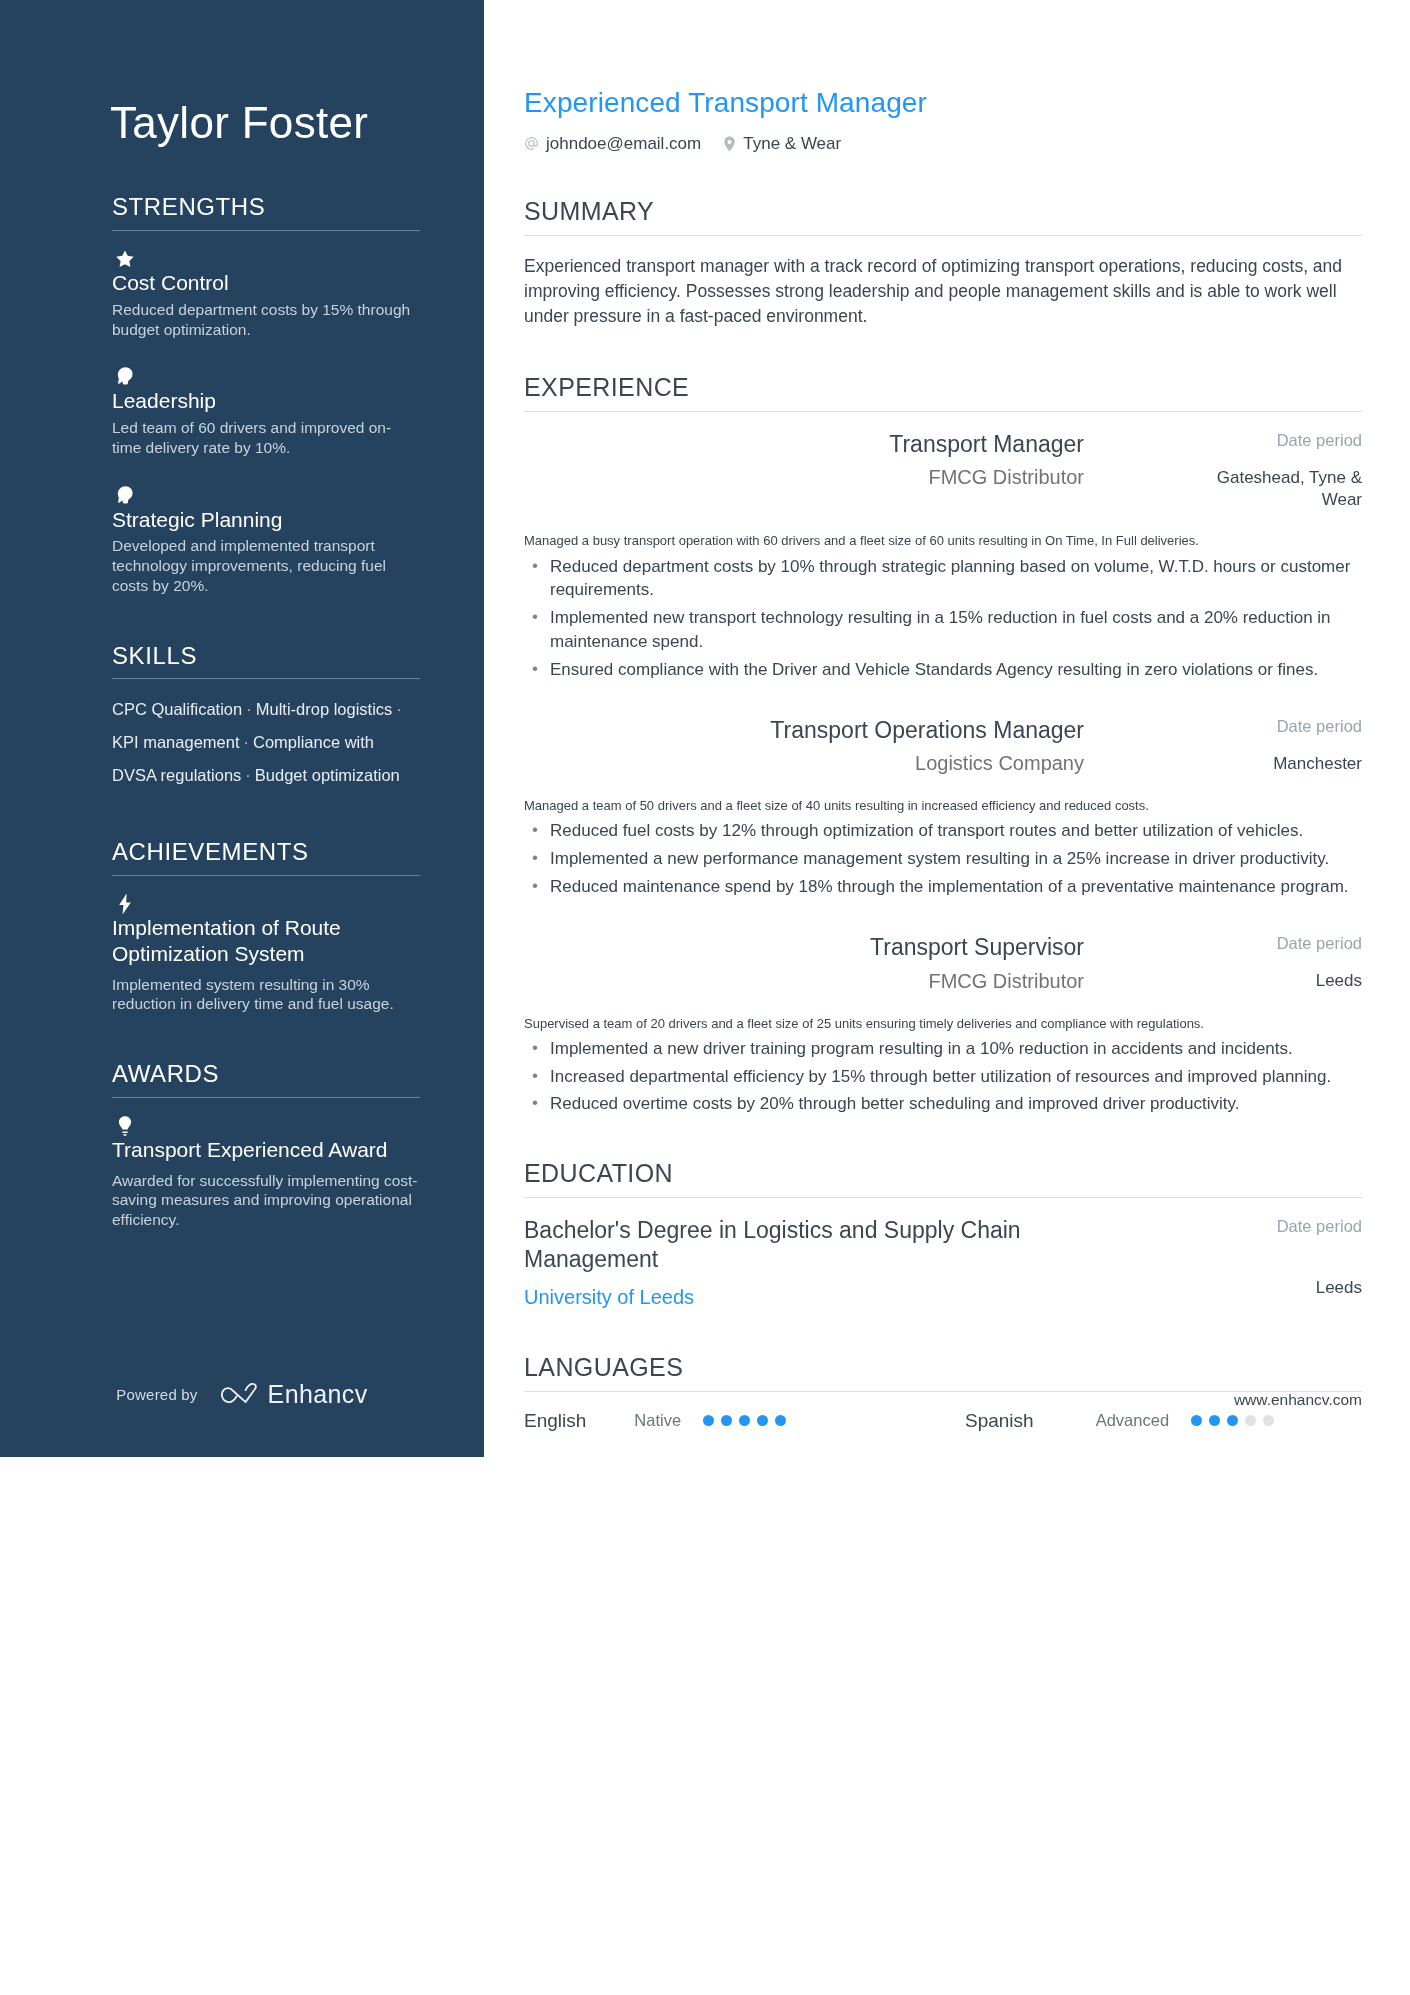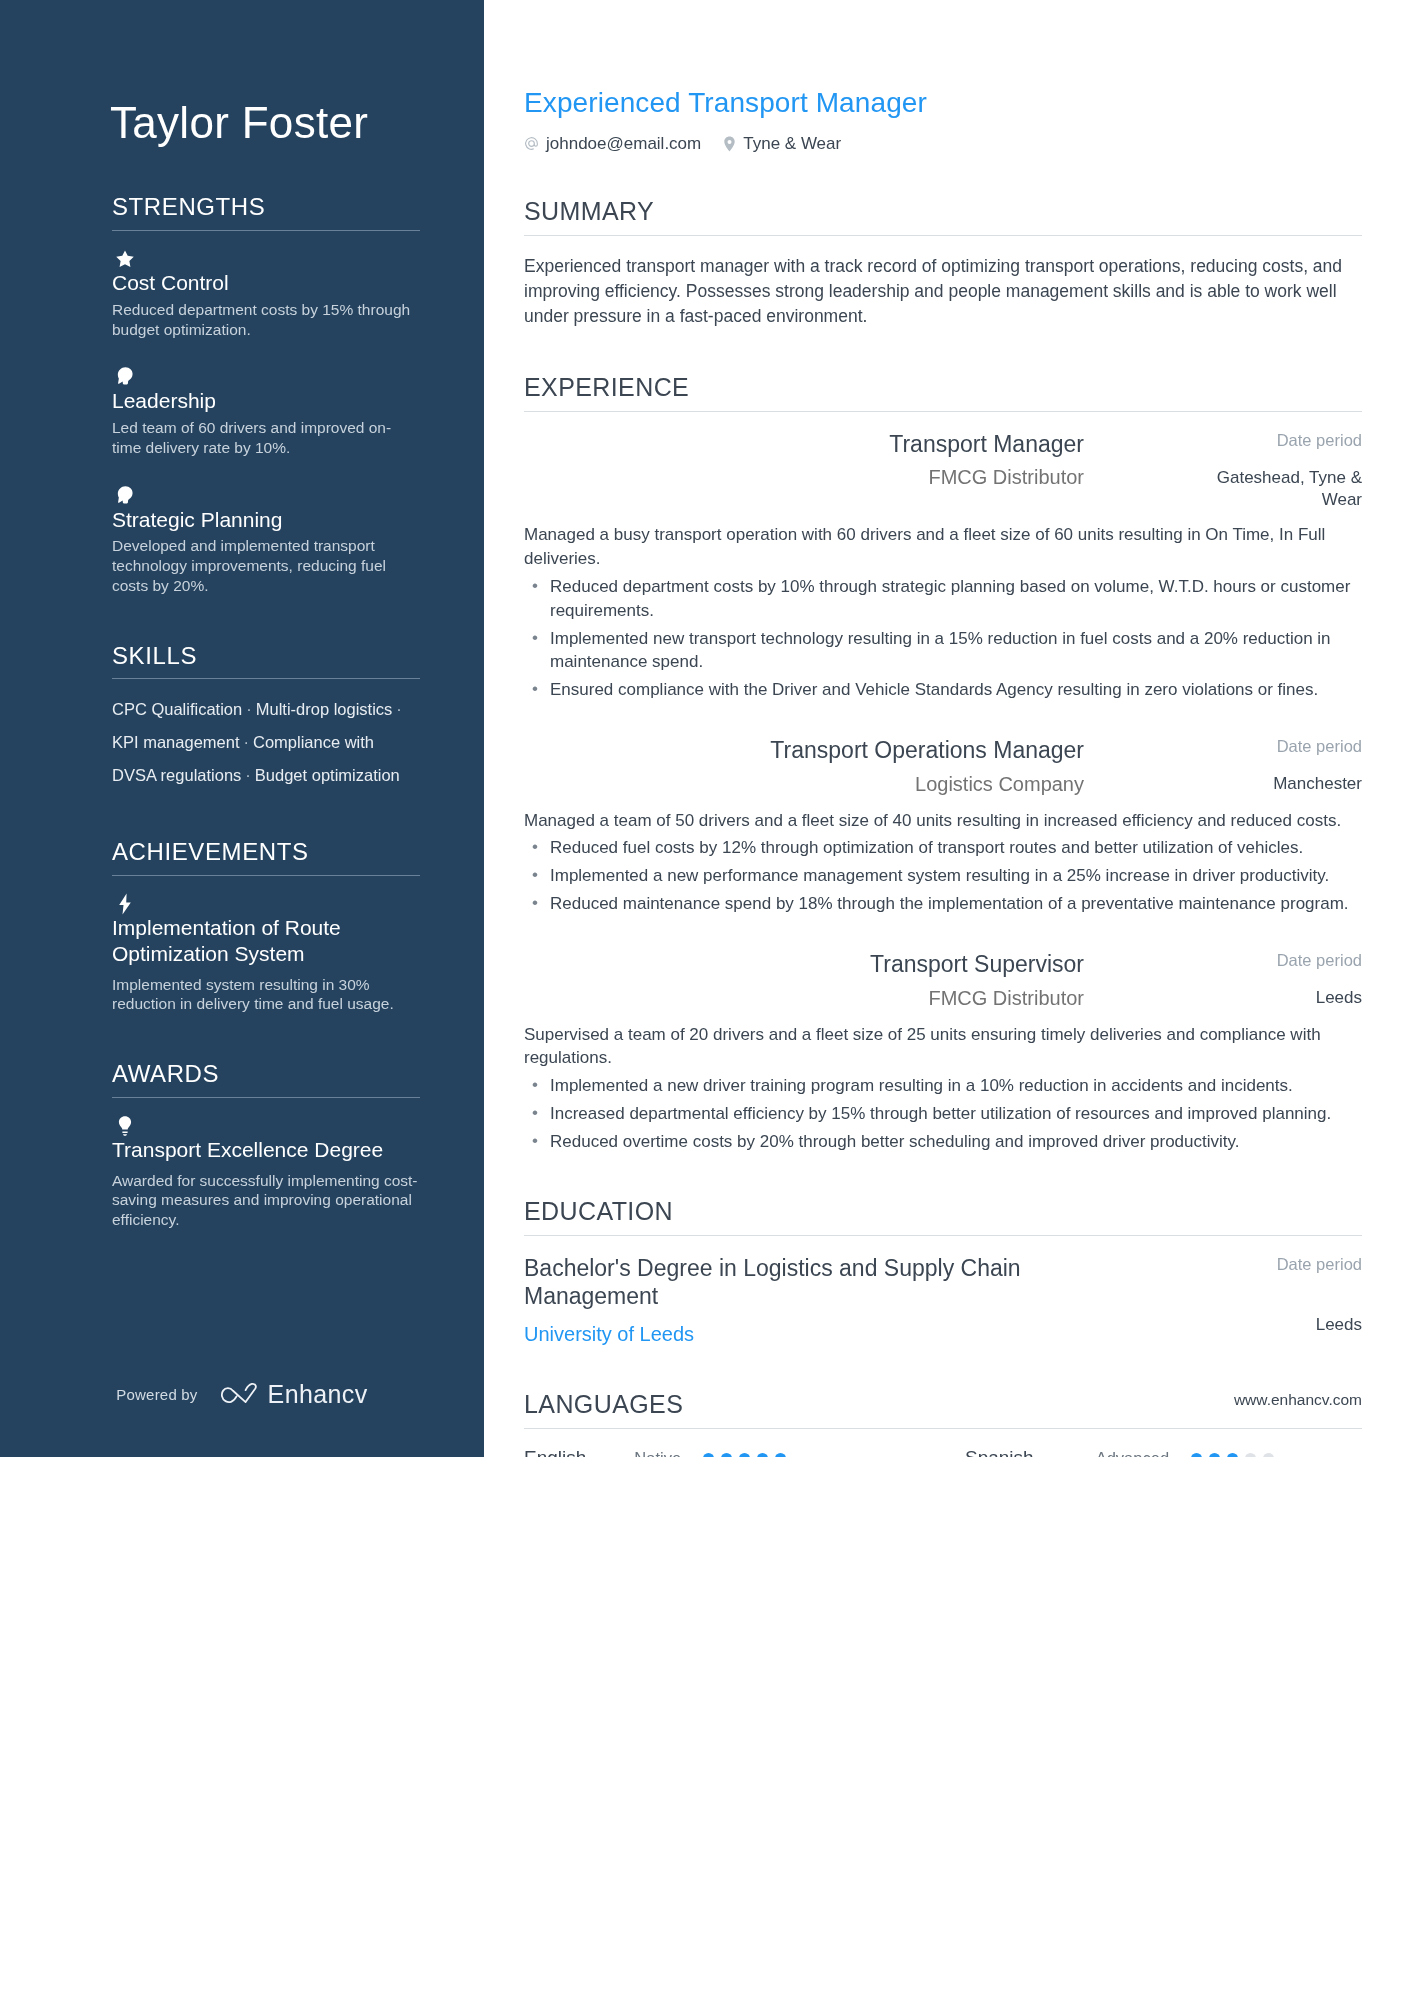--- a/index.html
+++ b/index.html
@@ -190,24 +190,24 @@
     color: #9aa4ae;
     line-height: 1.3;
   }
   .job-loc {
     font-size: 17px;
     color: #3b4652;
     line-height: 1.3;
     margin-top: 16px;
   }
   .job-summary {
-    font-size: 17px;
+    font-size: 13px;
     color: #3b4652;
     line-height: 1.4;
-    margin-top: 12px;
+    margin-top: 21px;
   }
   .bullets { margin-top: 4px; list-style: none; }
   .bullets li {
     position: relative;
     font-size: 17px;
     color: #3b4652;
     line-height: 1.4;
     padding-left: 26px;
     margin-top: 4px;
   }
@@ -334,21 +334,21 @@
     <section class="side-section">
       <div class="side-heading">AWARDS</div>
       <hr class="side-rule">
       <div class="entry">
         <span class="entry-icon">
           <svg width="18" height="22" viewBox="0 0 18 22">
               <path fill="#ffffff" d="M9 1.2c3.4 0 6.1 2.6 6.1 5.9 0 2.2-1.1 3.7-2.2 5-.8 1-1.1 1.6-1.2 2.5H6.3c-.1-.9-.4-1.5-1.2-2.5-1.1-1.3-2.2-2.8-2.2-5C2.9 3.8 5.6 1.2 9 1.2zM6.4 16.4h5.2v1.7H6.4zM7 19.2h4c-.3 1-1.1 1.6-2 1.6s-1.7-.6-2-1.6z"></path>
             </svg>
         </span>
         <div class="entry-body">
-          <div class="entry-title">Transport Excellence Degree</div>
+          <div class="entry-title">Transport Experienced Award</div>
           <div class="entry-desc" style="margin-top:8px">Awarded for successfully implementing cost-saving measures and improving operational efficiency.</div>
         </div>
       </div>
     </section>
 
     <div class="side-footer">
       <span class="powered">Powered by</span>
       <span class="enhancv-logo">
         <span>
           <svg width="42" height="24" viewBox="0 0 44 24">

